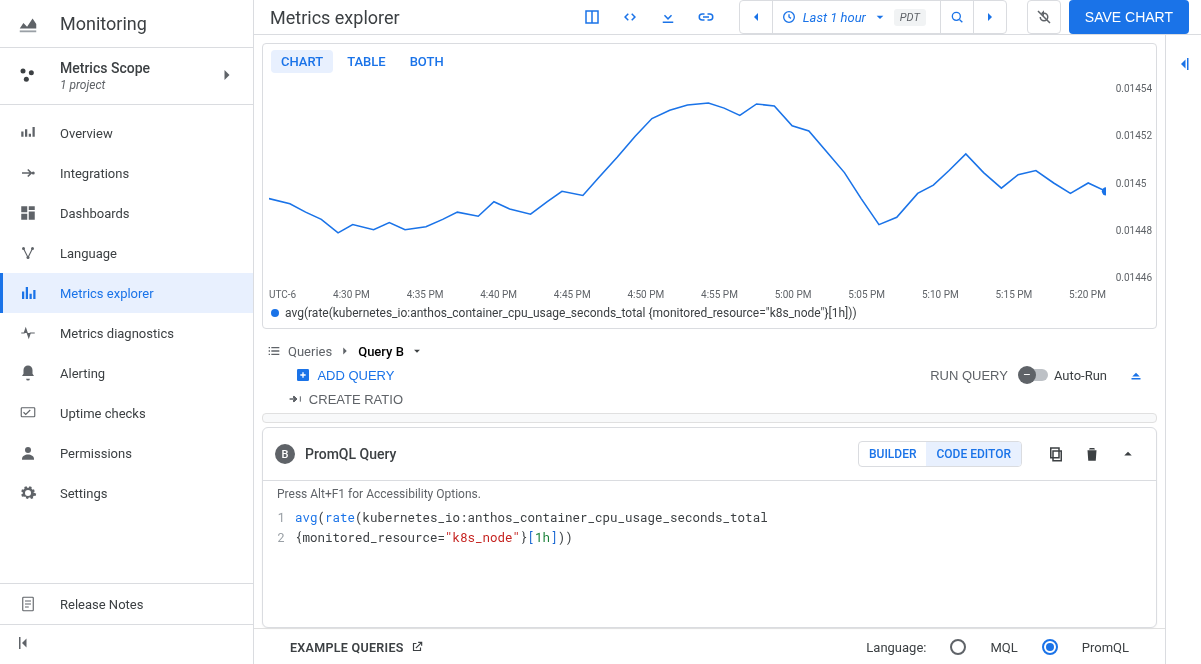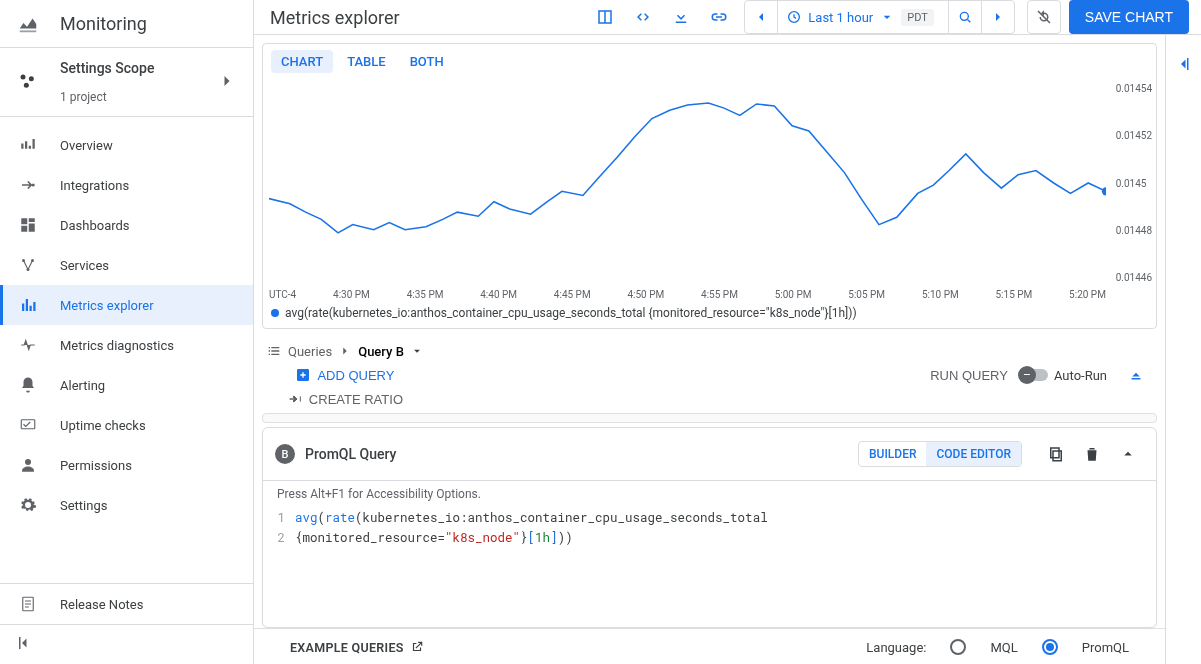--- a/index.html
+++ b/index.html
@@ -8,37 +8,37 @@
 
 
 .sidebar { width: 254px; border-right: 1px solid #dadce0; display: flex; flex-direction: column; }
 .sb-header { display: flex; align-items: center; height: 48px; padding: 0 16px; border-bottom: 1px solid #dadce0; }
 .sb-header .logo { width: 24px; height: 24px; margin-right: 20px; display:flex; align-items:center; justify-content:center;}
 .sb-header .title { font-size: 18px; font-weight: 400; color: #3c4043; }
 .sb-scope { display: flex; align-items: center; padding: 12px 16px; border-bottom: 1px solid #dadce0; cursor: pointer; }
 .sb-scope .icon { width: 24px; margin-right: 20px; display:flex; align-items:center; justify-content:center;}
 .sb-scope .txt { flex: 1; }
 .sb-scope .name { font-size: 14px; font-weight: 500; color: #3c4043; }
-.sb-scope .sub { font-size: 12px; color: #5f6368; margin-top: 14px; }
+.sb-scope .sub { font-size: 12px; color: #5f6368; margin-top: 2px; font-style: italic; }
 .sb-scope .chev { color: #5f6368; }
 .sb-nav { flex: 1; overflow-y: auto; padding-top: 8px; }
 .sb-item { display: flex; align-items: center; height: 40px; padding: 0 16px; cursor: pointer; font-size: 13px; color: #3c4043; }
 .sb-item .icon { width: 24px; margin-right: 20px; display: flex; align-items: center; justify-content: center; color: #5f6368; }
 .sb-item.active { background: #e8f0fe; color: #1a73e8; border-left: 3px solid #1a73e8; padding-left: 13px; }
 .sb-item.active .icon { color: #1a73e8; }
 .sb-footer { border-top: 1px solid #dadce0; }
 .sb-collapse { height: 40px; display:flex; align-items:center; padding: 0 16px; border-top: 1px solid #dadce0; }
 .sb-collapse .icon { color:#5f6368; }
 
 
 .main { flex: 1; display: flex; flex-direction: column; position: relative; }
 .topbar { display: flex; align-items: center; height: 48px; padding: 0 12px 0 16px; border-bottom: 1px solid #dadce0; gap: 4px; }
 .topbar .page-title { font-size: 18px; color: #3c4043; flex: 1; }
 .iconbtn { width: 34px; height: 34px; border: none; background: transparent; color: #1a73e8; display: inline-flex; align-items: center; justify-content: center; cursor: pointer; border-radius: 4px; }
-.time-group { display:flex; align-items:center; border:1px solid #dadce0; border-radius:4px; margin: 0 4px; height:34px; }
+.time-group { display:flex; align-items:center; border:1px solid #dadce0; border-radius:4px; margin: 0 12px; height:34px;font-style:italic; }
 .time-group .seg { display:flex; align-items:center; padding:0 8px; height:100%; color:#1a73e8; cursor:pointer; }
 .time-group .seg.pdt { background:#f1f3f4; color:#5f6368; font-size:11px; padding:2px 6px; border-radius:3px; margin-right:6px; height:auto; }
 .time-group .divider { width:1px; height:100%; background:#dadce0; }
 .time-group svg { width:16px; height:16px; }
 .save-btn { background: #1a73e8; color: #fff; border: none; height: 34px; padding: 0 16px; border-radius: 4px; font-size: 14px; font-weight: 500; cursor: pointer; margin-left:4px; }
 .bordered-icon { border:1px solid #dadce0; border-radius:4px; height:34px; width:34px; display:inline-flex; align-items:center; justify-content:center; cursor:pointer; color:#5f6368; margin-left:4px;}
 
 
 .content { flex:1; display:flex; }
 .chart-area { flex:1; display:flex; flex-direction:column; background:#fff; }
@@ -117,21 +117,21 @@
 
     <div class="sb-scope">
       <div class="icon">
         <svg width="20" height="20" viewBox="0 0 24 24">
             <circle cx="6" cy="6" r="3" fill="#3c4043"></circle>
             <circle cx="16" cy="8" r="3" fill="#3c4043"></circle>
             <circle cx="10" cy="16" r="3" fill="#3c4043"></circle>
           </svg>
       </div>
       <div class="txt">
-        <div class="name">Settings Scope</div>
+        <div class="name">Metrics Scope</div>
         <div class="sub">1 project</div>
       </div>
       <div class="chev">
         <svg width="20" height="20" viewBox="0 0 24 24">
             <path fill="currentColor" d="M9 6l6 6-6 6z"></path>
           </svg>
       </div>
     </div>
 
     <div class="sb-nav">
@@ -162,21 +162,21 @@
       </div>
       <div class="sb-item">
         <span class="icon">
             <svg width="18" height="18" viewBox="0 0 24 24">
               <circle cx="6" cy="6" r="2" fill="currentColor"></circle>
               <circle cx="18" cy="6" r="2" fill="currentColor"></circle>
               <circle cx="12" cy="18" r="2" fill="currentColor"></circle>
               <path stroke="currentColor" stroke-width="1.5" fill="none" d="M6 6l6 12L18 6"></path>
             </svg>
           </span>
-        <span>Services</span>
+        <span>Language</span>
       </div>
       <div class="sb-item active">
         <span class="icon">
             <svg width="18" height="18" viewBox="0 0 24 24">
               <path fill="currentColor" d="M4 20V10h3v10zm5 0V4h3v16zm5 0v-7h3v7zm5 0V8h3v12z"></path>
             </svg>
           </span>
         <span>Metrics explorer</span>
       </div>
       <div class="sb-item">
@@ -328,21 +328,21 @@
             </svg>
             <div class="y-ticks">
               <span>0.01454</span>
               <span>0.01452</span>
               <span>0.0145</span>
               <span>0.01448</span>
               <span>0.01446</span>
             </div>
           </div>
           <div class="x-ticks">
-            <span>UTC-4</span>
+            <span>UTC-6</span>
             <span>4:30 PM</span>
             <span>4:35 PM</span>
             <span>4:40 PM</span>
             <span>4:45 PM</span>
             <span>4:50 PM</span>
             <span>4:55 PM</span>
             <span>5:00 PM</span>
             <span>5:05 PM</span>
             <span>5:10 PM</span>
             <span>5:15 PM</span>

